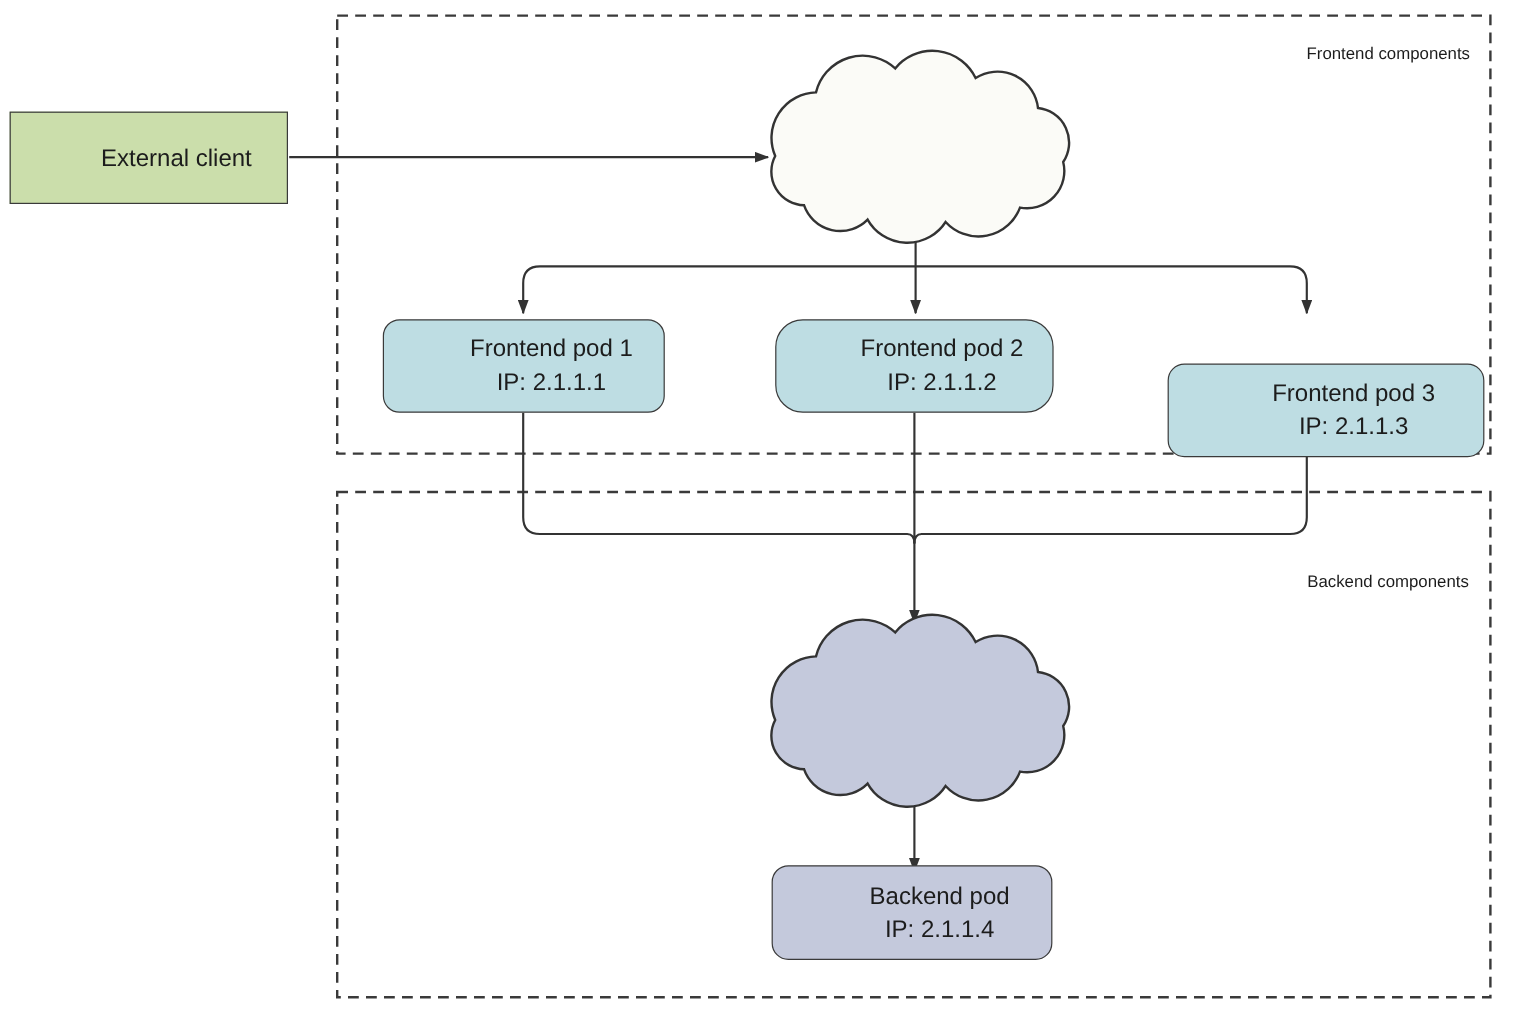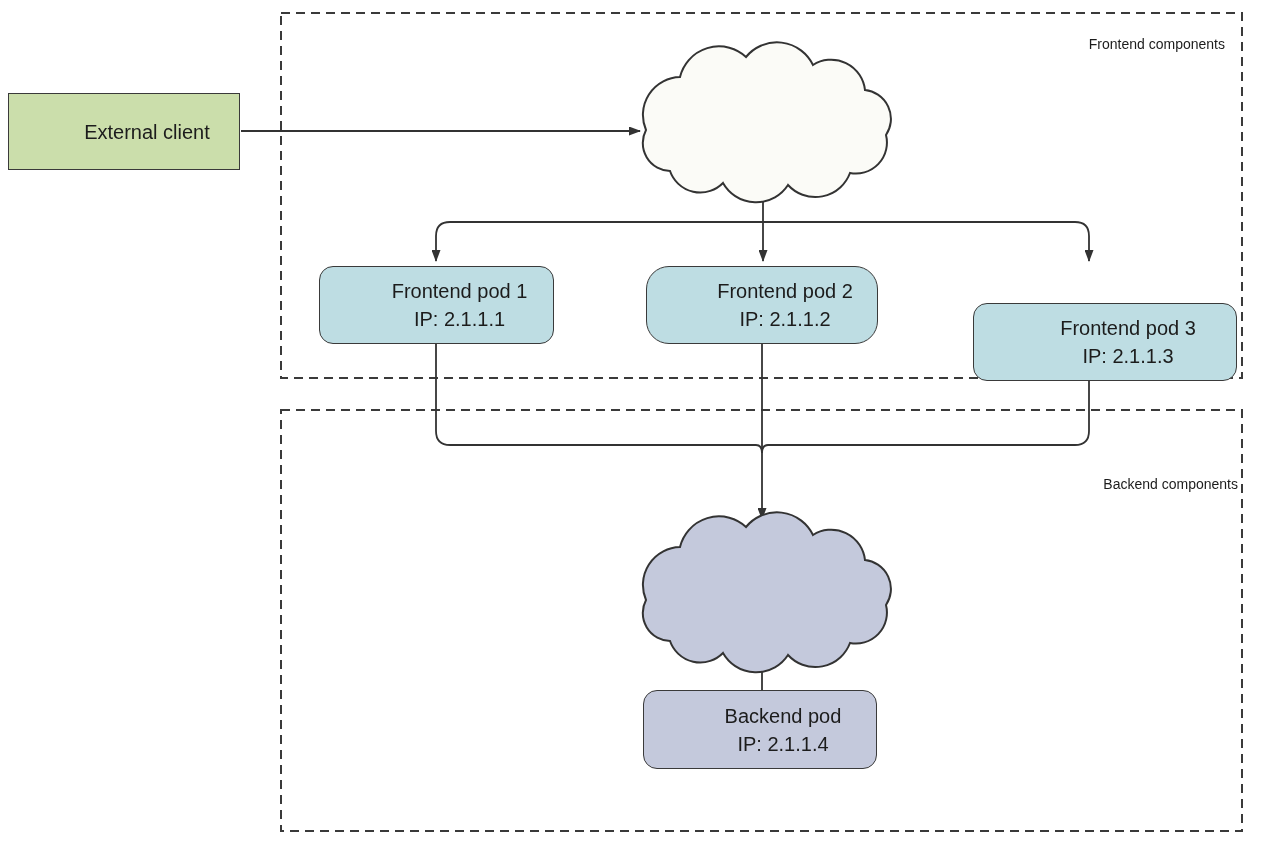--- a/index.html
+++ b/index.html
@@ -38,40 +38,40 @@
   }
   .external-client {
     left: 8px; top: 93px; width: 232px; height: 77px;
     background: #cbdeab;
   }
   .fe-pod { background: #bedde3; }
   .pod1 { left: 319px; top: 266px; width: 235px; height: 78px; }
   .pod2 { left: 646px; top: 266px; width: 232px; height: 78px; border-radius: 23px; }
   .pod3 { left: 973px; top: 264px; width: 264px; height: 78px; margin-top: 39px; }
   .be-pod {
-    left: 643px; top: 690px; width: 234px; height: 79px;
+    left: 643px; top: 721px; width: 234px; height: 79px;
     background: #c4c9dc;
   }
   .cloud-text {
     position: absolute;
     width: 260px;
     text-align: center;
     font-size: 20px;
     line-height: 28px;
   }
   .cloud-text-frontend { left: 633px; top: 97px; }
   .cloud-text-backend  { left: 633px; top: 562px; }
   .group-label {
     position: absolute;
     font-size: 14px;
     line-height: 26px;
     white-space: nowrap;
   }
   .group-label-frontend { right: 45px; top: 31px; }
-  .group-label-backend  { right: 32px; top: 471px; text-align: right; }
+  .group-label-backend  { right: 46px; top: 471px; text-align: right; }
 </style>
 </head>
 <body>
 
 <div class="canvas">
 
   <svg class="overlay" viewBox="0 0 1270 854">
     <defs>
       <marker id="arr" viewBox="0 0 12 9" markerWidth="12" markerHeight="9" refX="11" refY="4.5" orient="auto" markerUnits="userSpaceOnUse">
         <path d="M0,0 L12,4.5 L0,9 Z" fill="#333333"></path>

